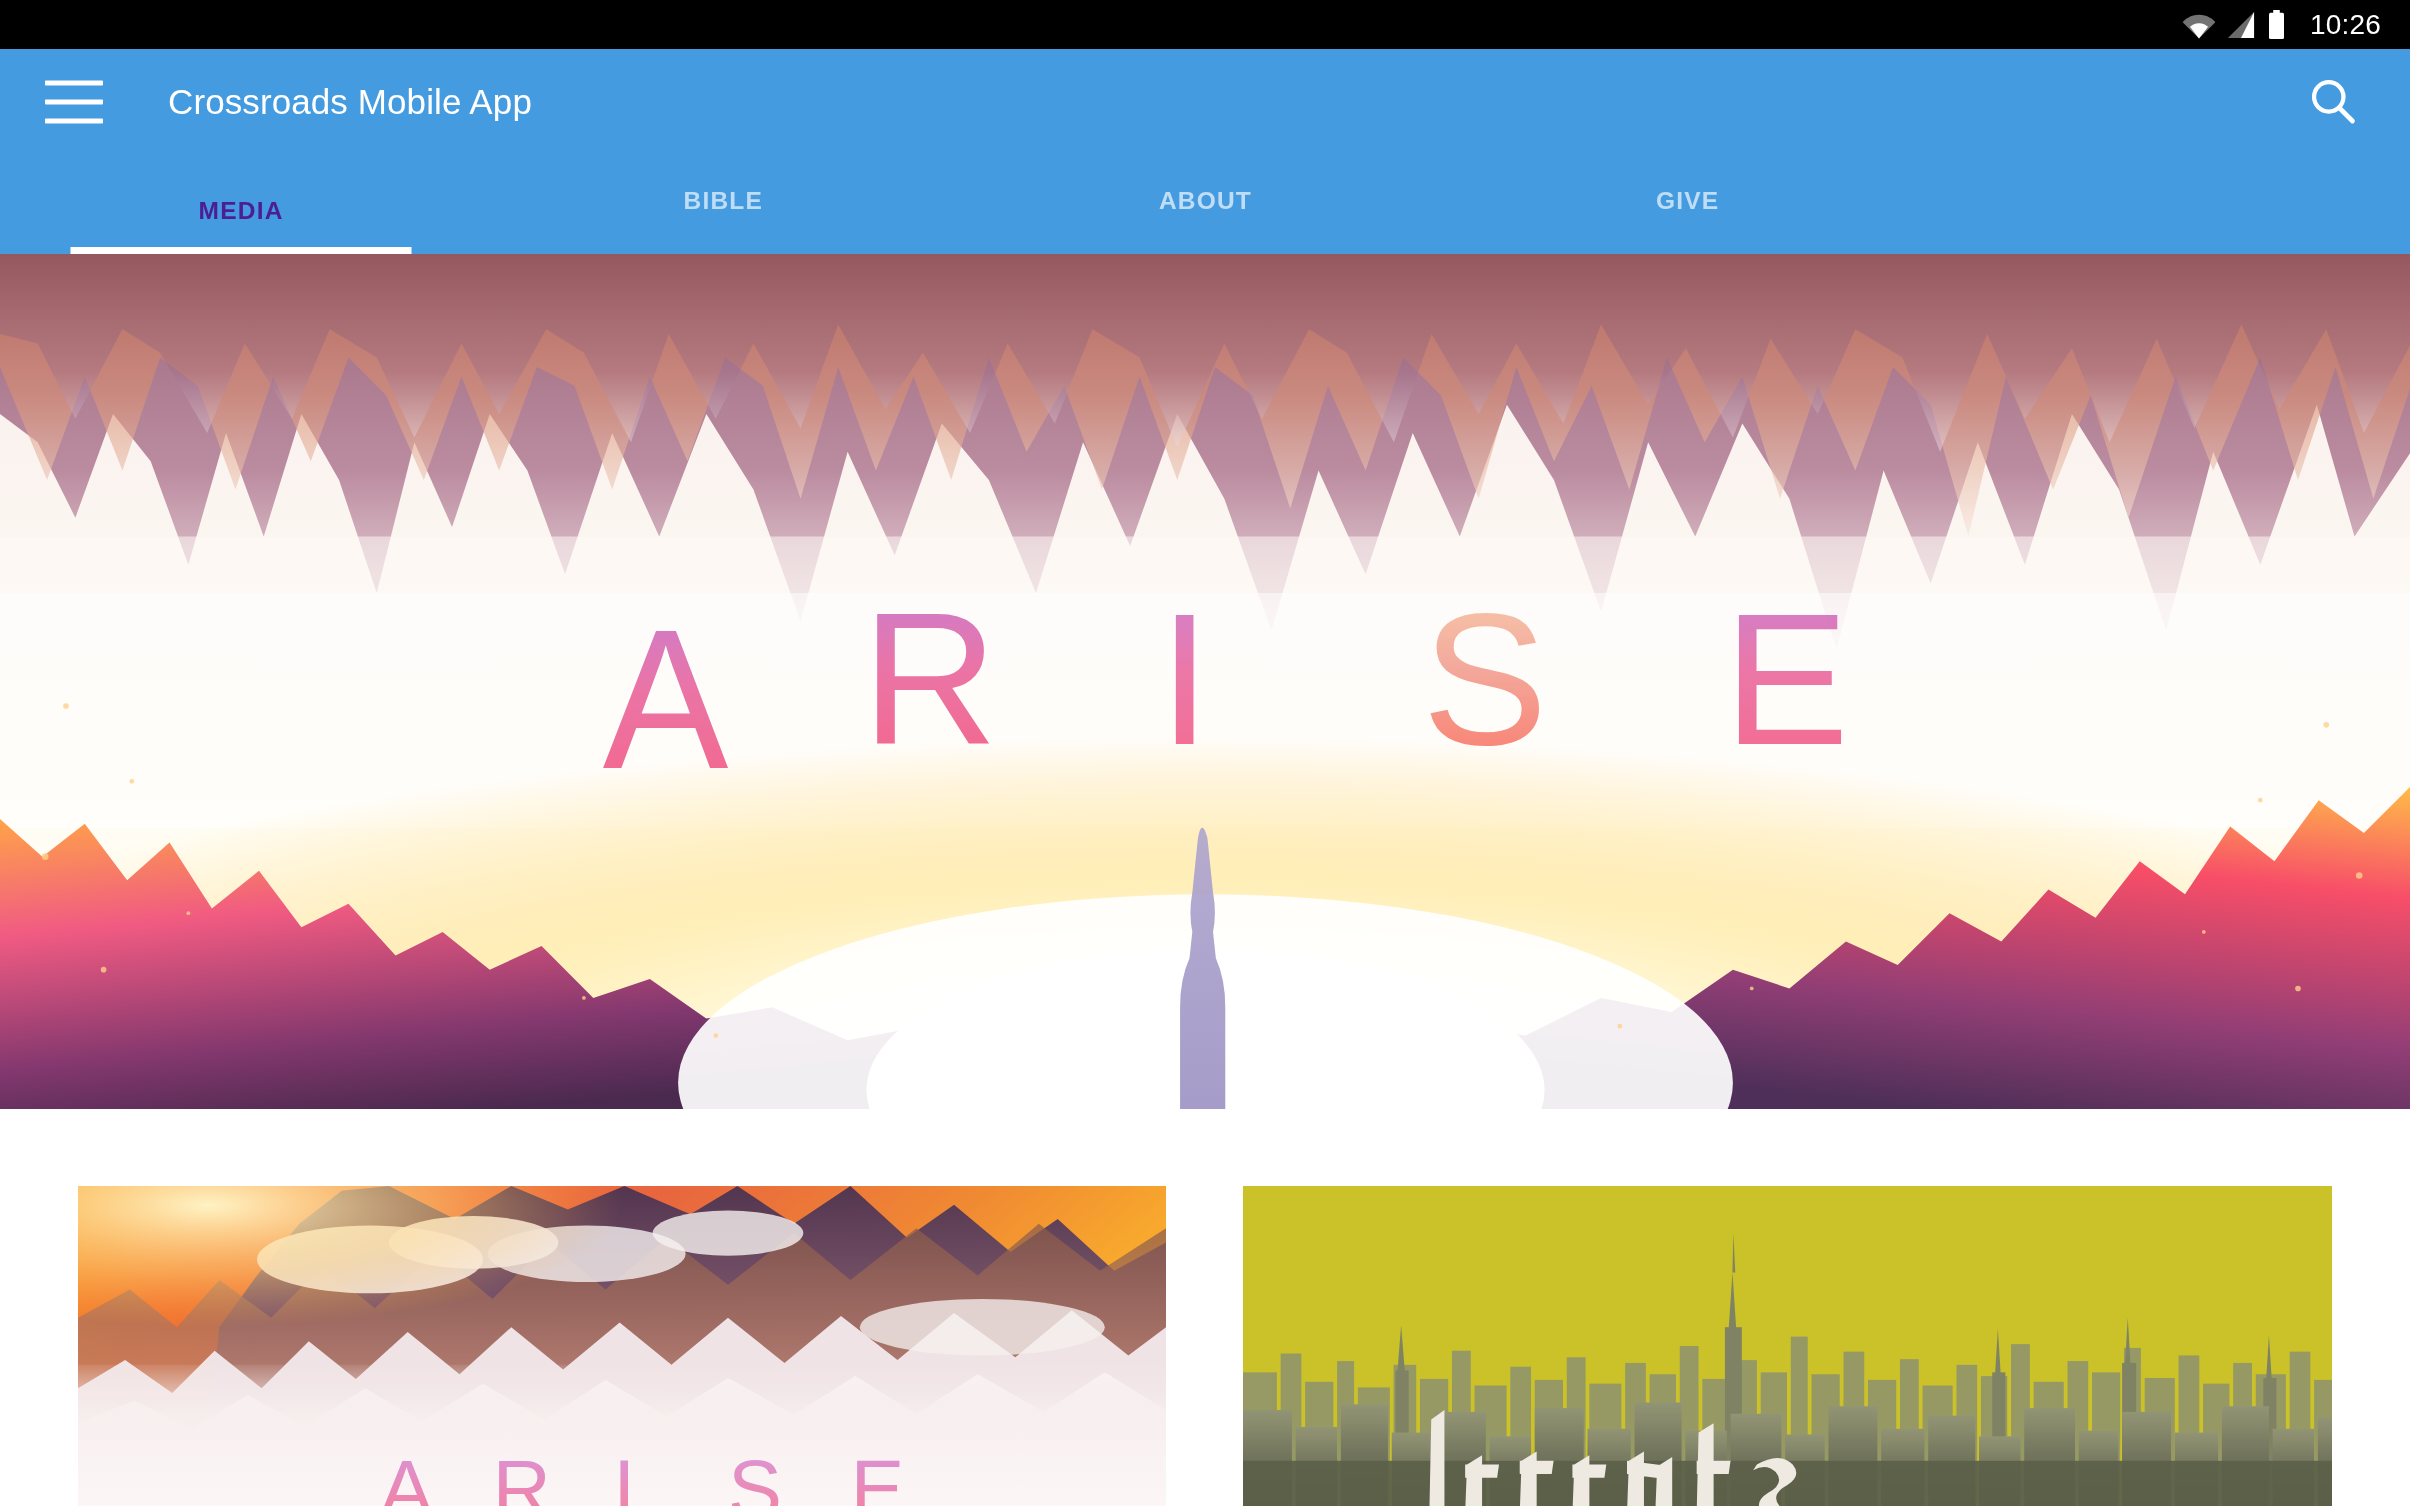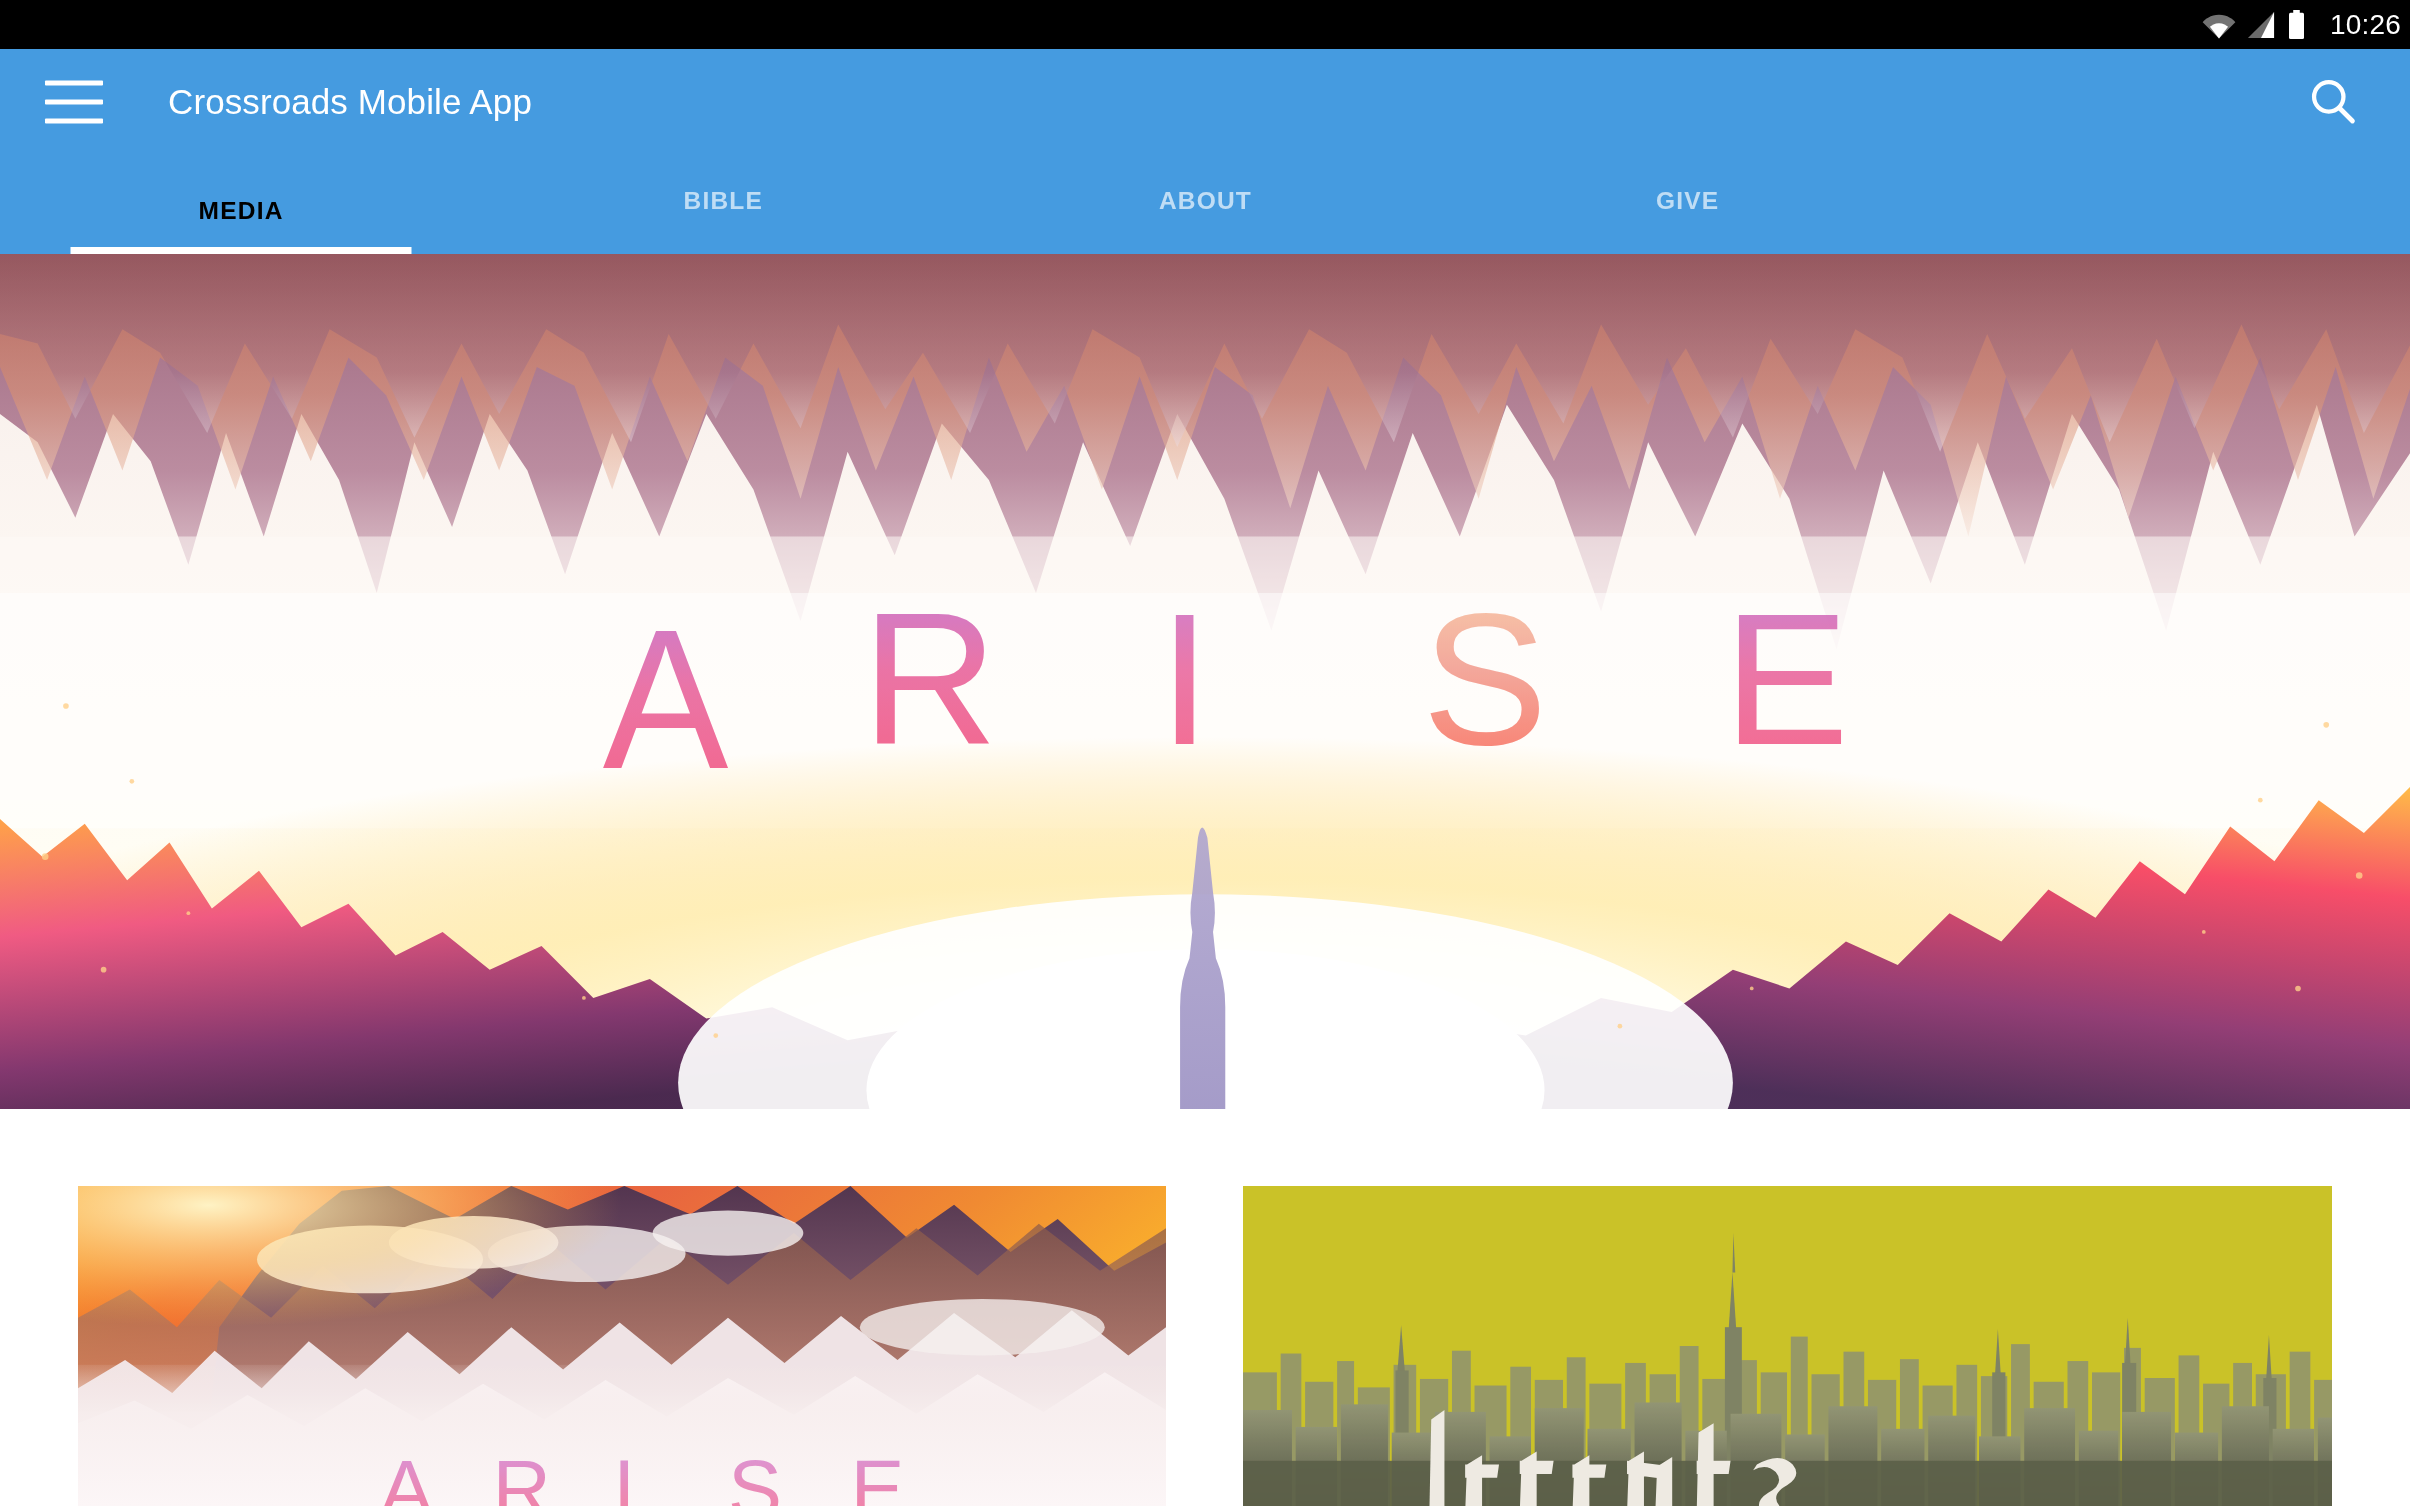--- a/index.html
+++ b/index.html
@@ -10,21 +10,21 @@
     font-family:"Liberation Sans", sans-serif;
     -webkit-font-smoothing:antialiased;
   }
 
   
   .statusbar{
     position:absolute; left:0; top:0;
     width:2411px; height:49px;
     background:#000000;
     display:flex; align-items:center; justify-content:flex-end;
-    padding-right:10px;
+    padding-right:30px;
   }
   .status-icons{ display:flex; align-items:center; gap:10.4px; }
   .si{ display:block; }
   .status-time{
     color:#ffffff; font-size:28px; font-weight:400;
     letter-spacing:0.2px; margin-left:14px;
     font-family:"Liberation Sans", sans-serif;
   }
 
   
@@ -72,21 +72,21 @@
     display:flex; align-items:center; justify-content:center;
     cursor:pointer;
   }
   .tab .lbl{
     color:rgba(255,255,255,0.66);
     font-size:24.5px; font-weight:700;
     letter-spacing:1.2px;
     text-transform:uppercase;
     margin-bottom:7.5px;
   }
-  .tab.active .lbl{ color:#000000;margin-top:21px; }
+  .tab.active .lbl{ color:#4c1d95;margin-top:21px; }
   .tab .indicator{
     position:absolute; bottom:0; left:50%;
     transform:translateX(-50%);
     width:341px; height:6.6px;
     background:transparent;
   }
   .tab.active .indicator{ background:#ffffff; }
 
   
   .hero{

